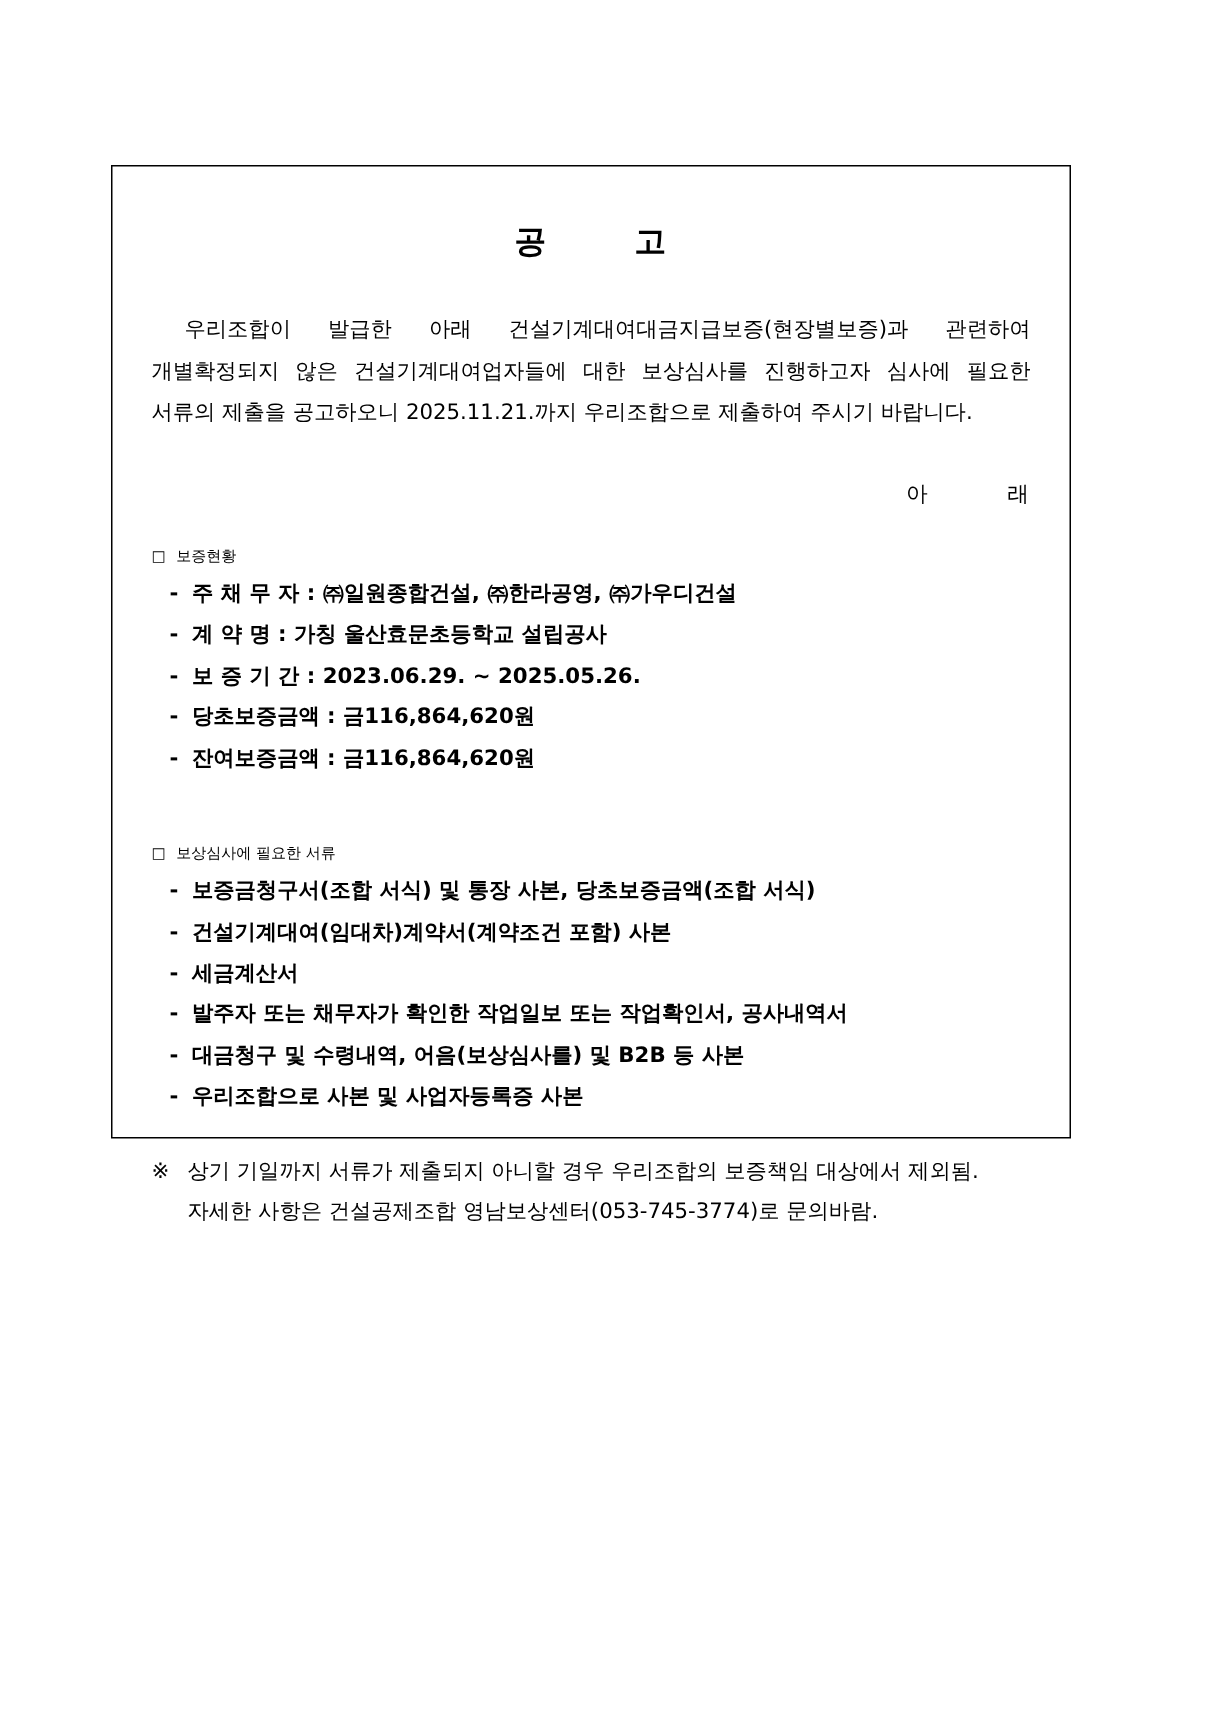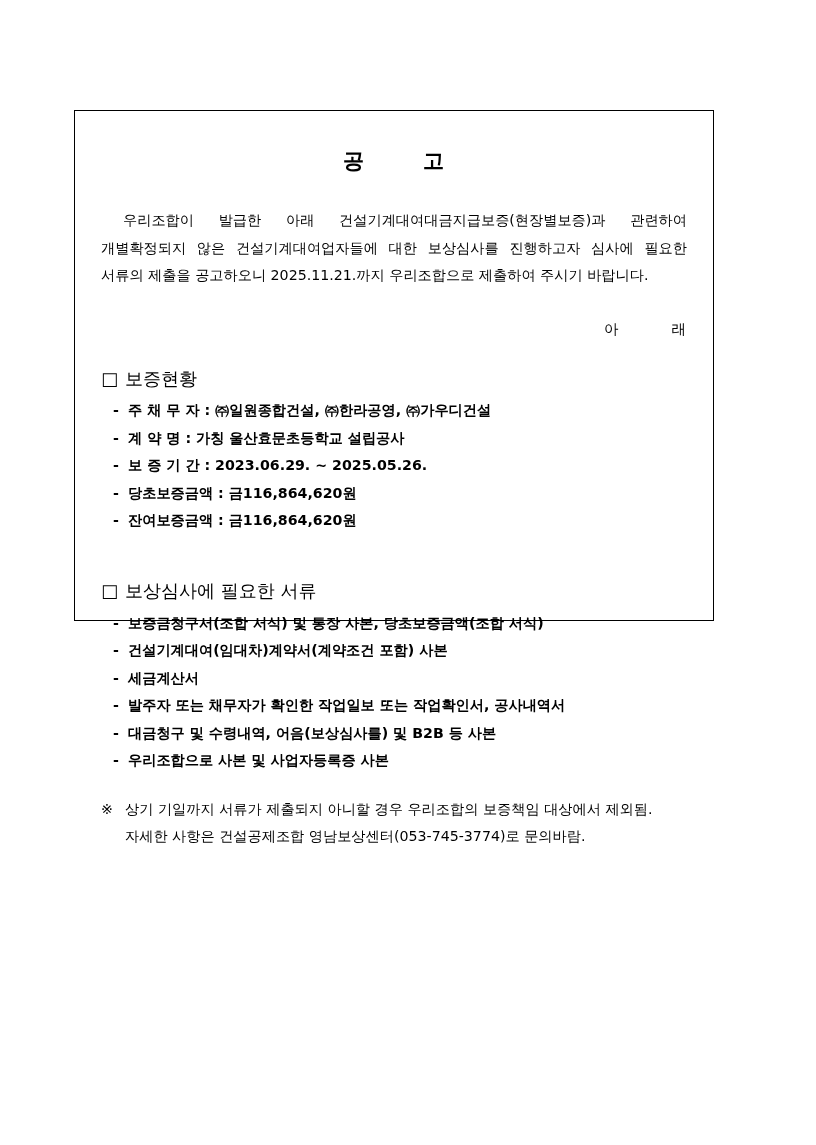--- a/index.html
+++ b/index.html
@@ -18,21 +18,21 @@
     width: 816px;
     height: 1145px;
     position: relative;
     background: #ffffff;
   }
   .notice-box {
     position: absolute;
     left: 74px;
     top: 110px;
     width: 640px;
-    height: 511px;
+    height: 649px;
     border: 1px solid #000000;
     box-sizing: border-box;
     padding: 0;
   }
   .inner {
     padding: 26px 26px 0 26px;
   }
   .doc-title {
     text-align: center;
     font-size: 21px;
@@ -62,21 +62,21 @@
     font-size: 14.5px;
     margin-top: 30px;
     margin-bottom: 14px;
     letter-spacing: 1px;
   }
   .arae .gap {
     display: inline-block;
     width: 52px;
   }
   .section-head {
-    font-size: 18px;
+    font-size: 10px;
     margin-top: 24px;
     margin-bottom: 2px;
     line-height: 1.8;
   }
   .section-head .box-mark {
     display: inline-block;
     margin-right: 7px;
   }
   ul.items {
     list-style: none;

